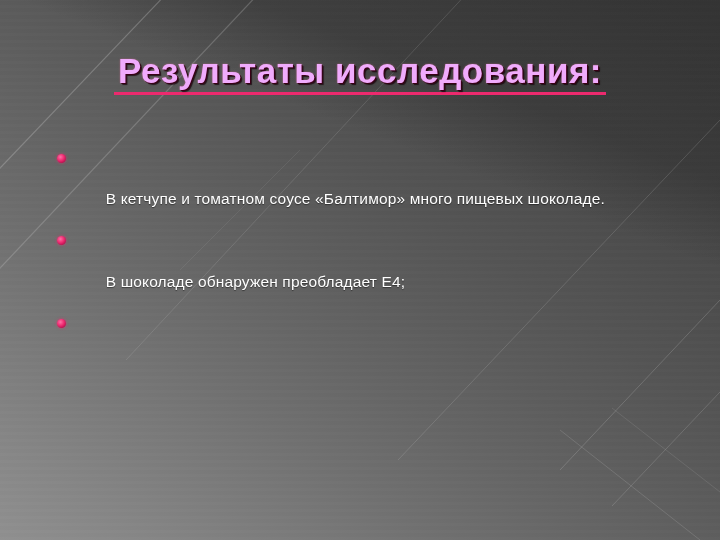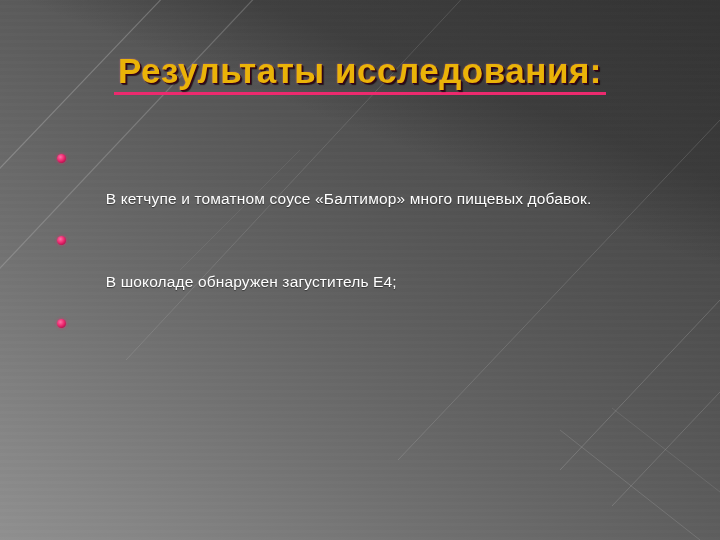--- a/index.html
+++ b/index.html
@@ -73,21 +73,21 @@
     left: 0;
     top: 53px;
     width: 720px;
     text-align: center;
   }
   .title-text {
     display: inline-block;
     font-size: 35px;
     font-weight: bold;
     letter-spacing: 0.5px;
-    color: #eab308;
+    color: #f0abfc;
     border-bottom: 3px solid #ec2a6e;
     padding: 0 4px 2px 4px;
     line-height: 1.05;
     text-shadow:
        1px 1px 0 #3a0016,
        2px 2px 1px rgba(20,0,8,0.75),
        0 0 2px rgba(255,120,170,0.55);
   }
 
   
@@ -148,26 +148,26 @@
   <div class="title-block">
     <span class="title-text">Результаты исследования:</span>
   </div>
 
   <div class="body-list">
 
 
 
     <div class="bullet-row">
       <span class="bullet-marker"></span>
-      <span>В кетчупе и томатном соусе «Балтимор» много пищевых добавок.</span>
+      <span>В кетчупе и томатном соусе «Балтимор» много пищевых шоколаде.</span>
     </div>
 
     <div class="bullet-row">
       <span class="bullet-marker"></span>
-      <span>В шоколаде обнаружен загуститель Е4;</span>
+      <span>В шоколаде обнаружен преобладает Е4;</span>
     </div>
 
     <div class="bullet-row">
       <span class="bullet-marker"></span>
       
     </div>
 
   </div>
 
 </div>

